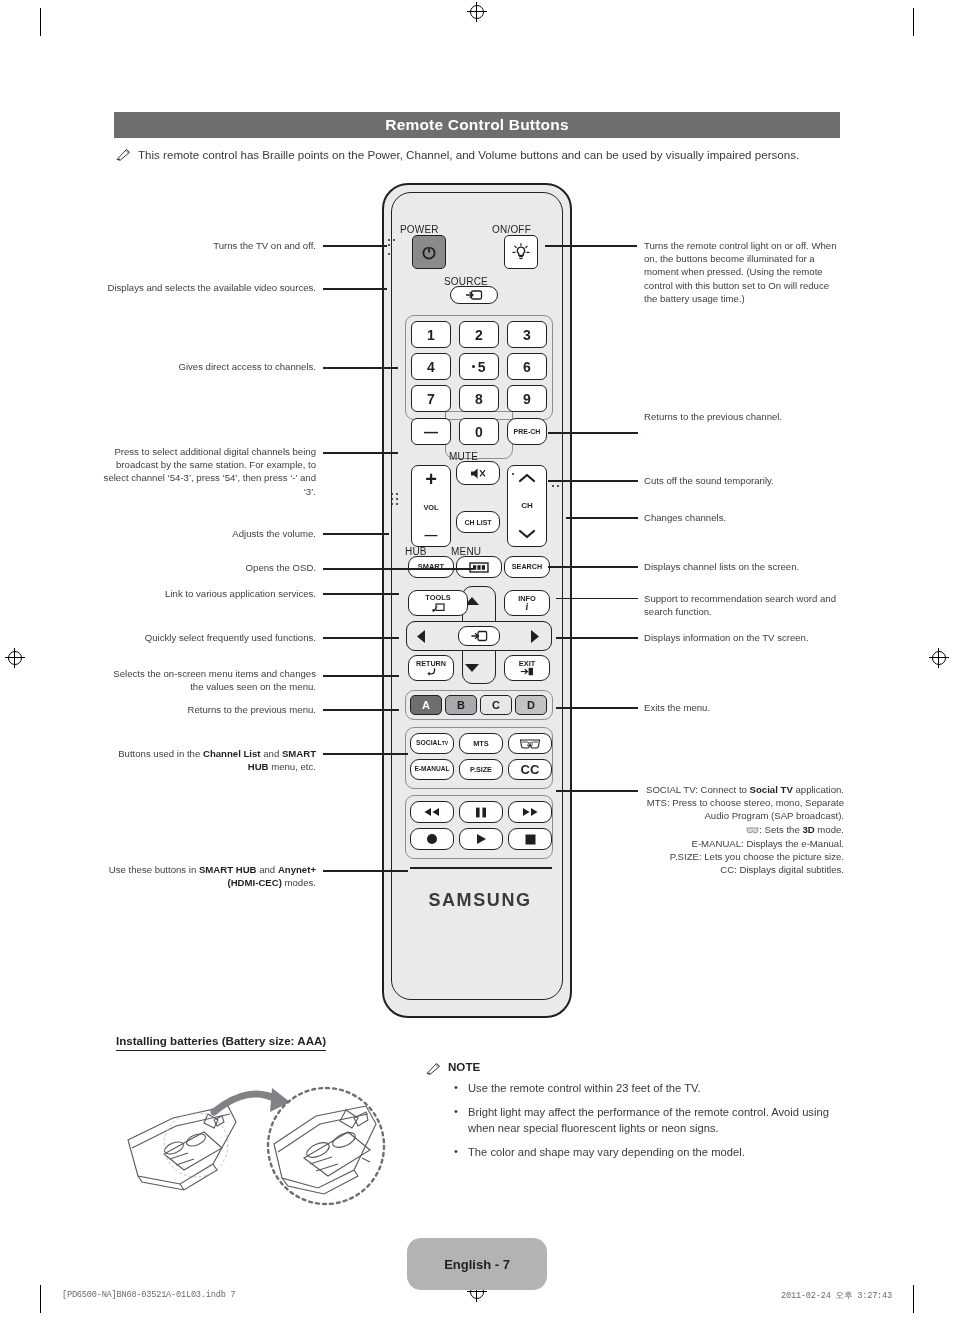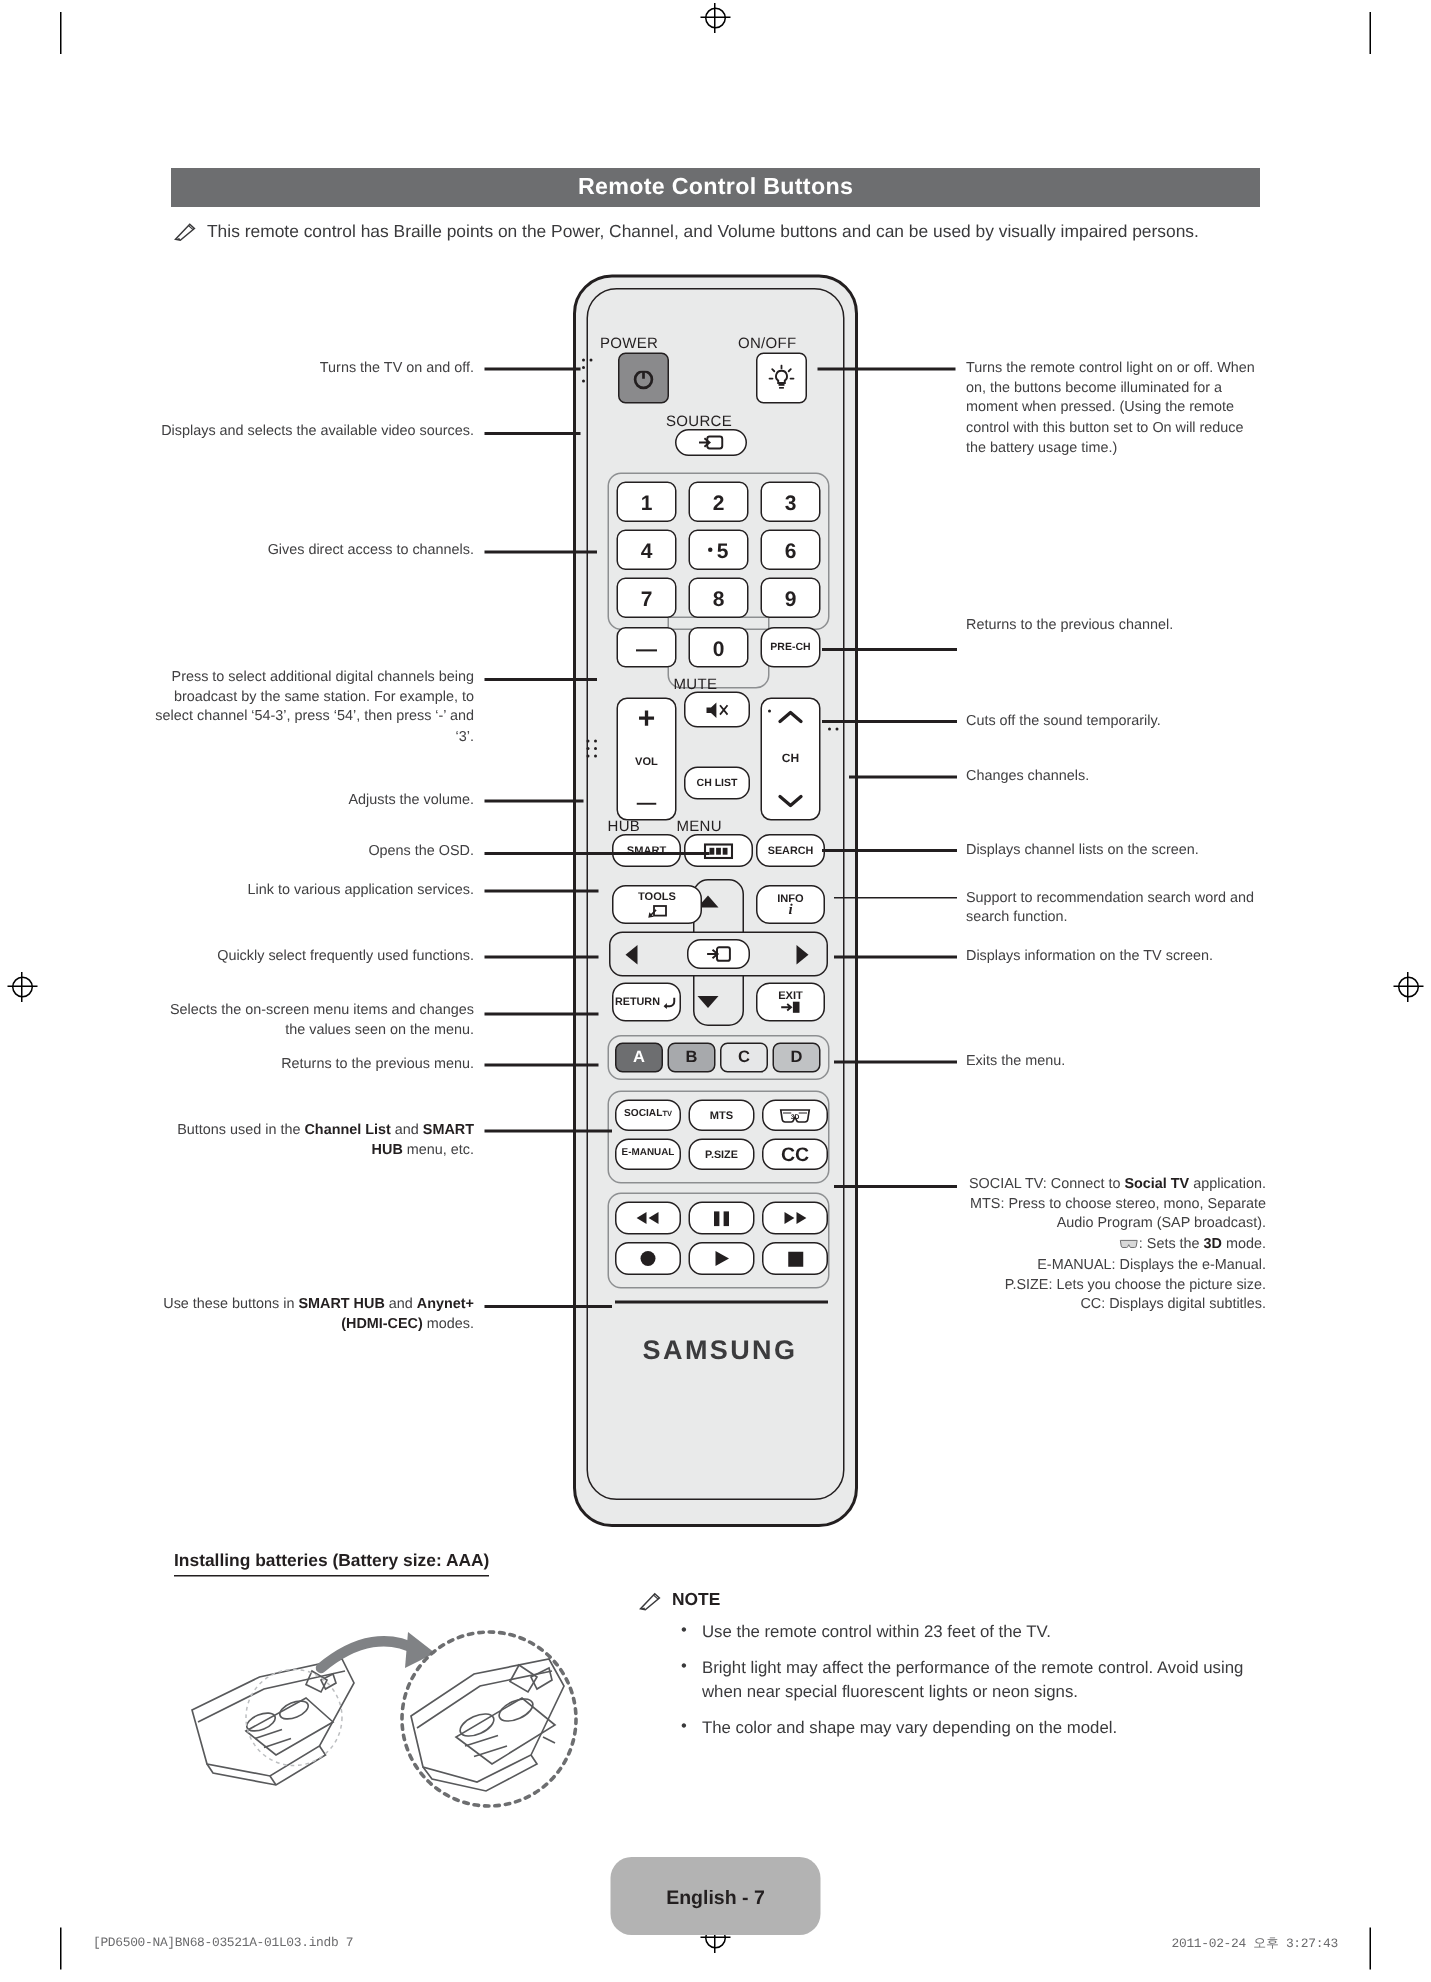--- a/index.html
+++ b/index.html
@@ -313,21 +313,21 @@
             <rect x="4" y="1" width="8" height="6.4" fill="none" stroke="#231f20" stroke-width="1.2"></rect>
             <path d="M.8 8.2 5.4 3.6M.8 8.2l.4-2 1.6 1.6z" fill="#231f20" stroke="#231f20" stroke-width="1"></path>
           </svg>
       </div>
 
       <div class="btn round" style="left:112px;top:397px;width:46px;height:26px;flex-direction:column;gap:0px;">
         <span style="font-size:7.4px;">INFO</span>
         <span style="font-style:italic;font-size:10px;font-family:'Liberation Serif',serif;line-height:9px;">i</span>
       </div>
 
-      <div class="btn round" style="left:16px;top:462px;width:46px;height:26px;gap:0px;">
+      <div class="btn round" style="left:16px;top:462px;width:46px;height:26px;flex-direction:column;gap:0px;">
         <span style="font-size:7.2px;">RETURN</span>
         <svg width="12" height="9" viewBox="0 0 12 9">
             <path d="M9.5 1.2v2.6A3 3 0 0 1 6.5 6.8H3.2" fill="none" stroke="#231f20" stroke-width="1.3"></path>
             <path d="M4.6 4.6 2.4 6.8 4.6 8.6z" fill="#231f20"></path>
           </svg>
       </div>
 
       <div class="btn round" style="left:112px;top:462px;width:46px;height:26px;flex-direction:column;gap:0px;">
         <span style="font-size:7.4px;">EXIT</span>
         <svg width="14" height="9" viewBox="0 0 14 9">

